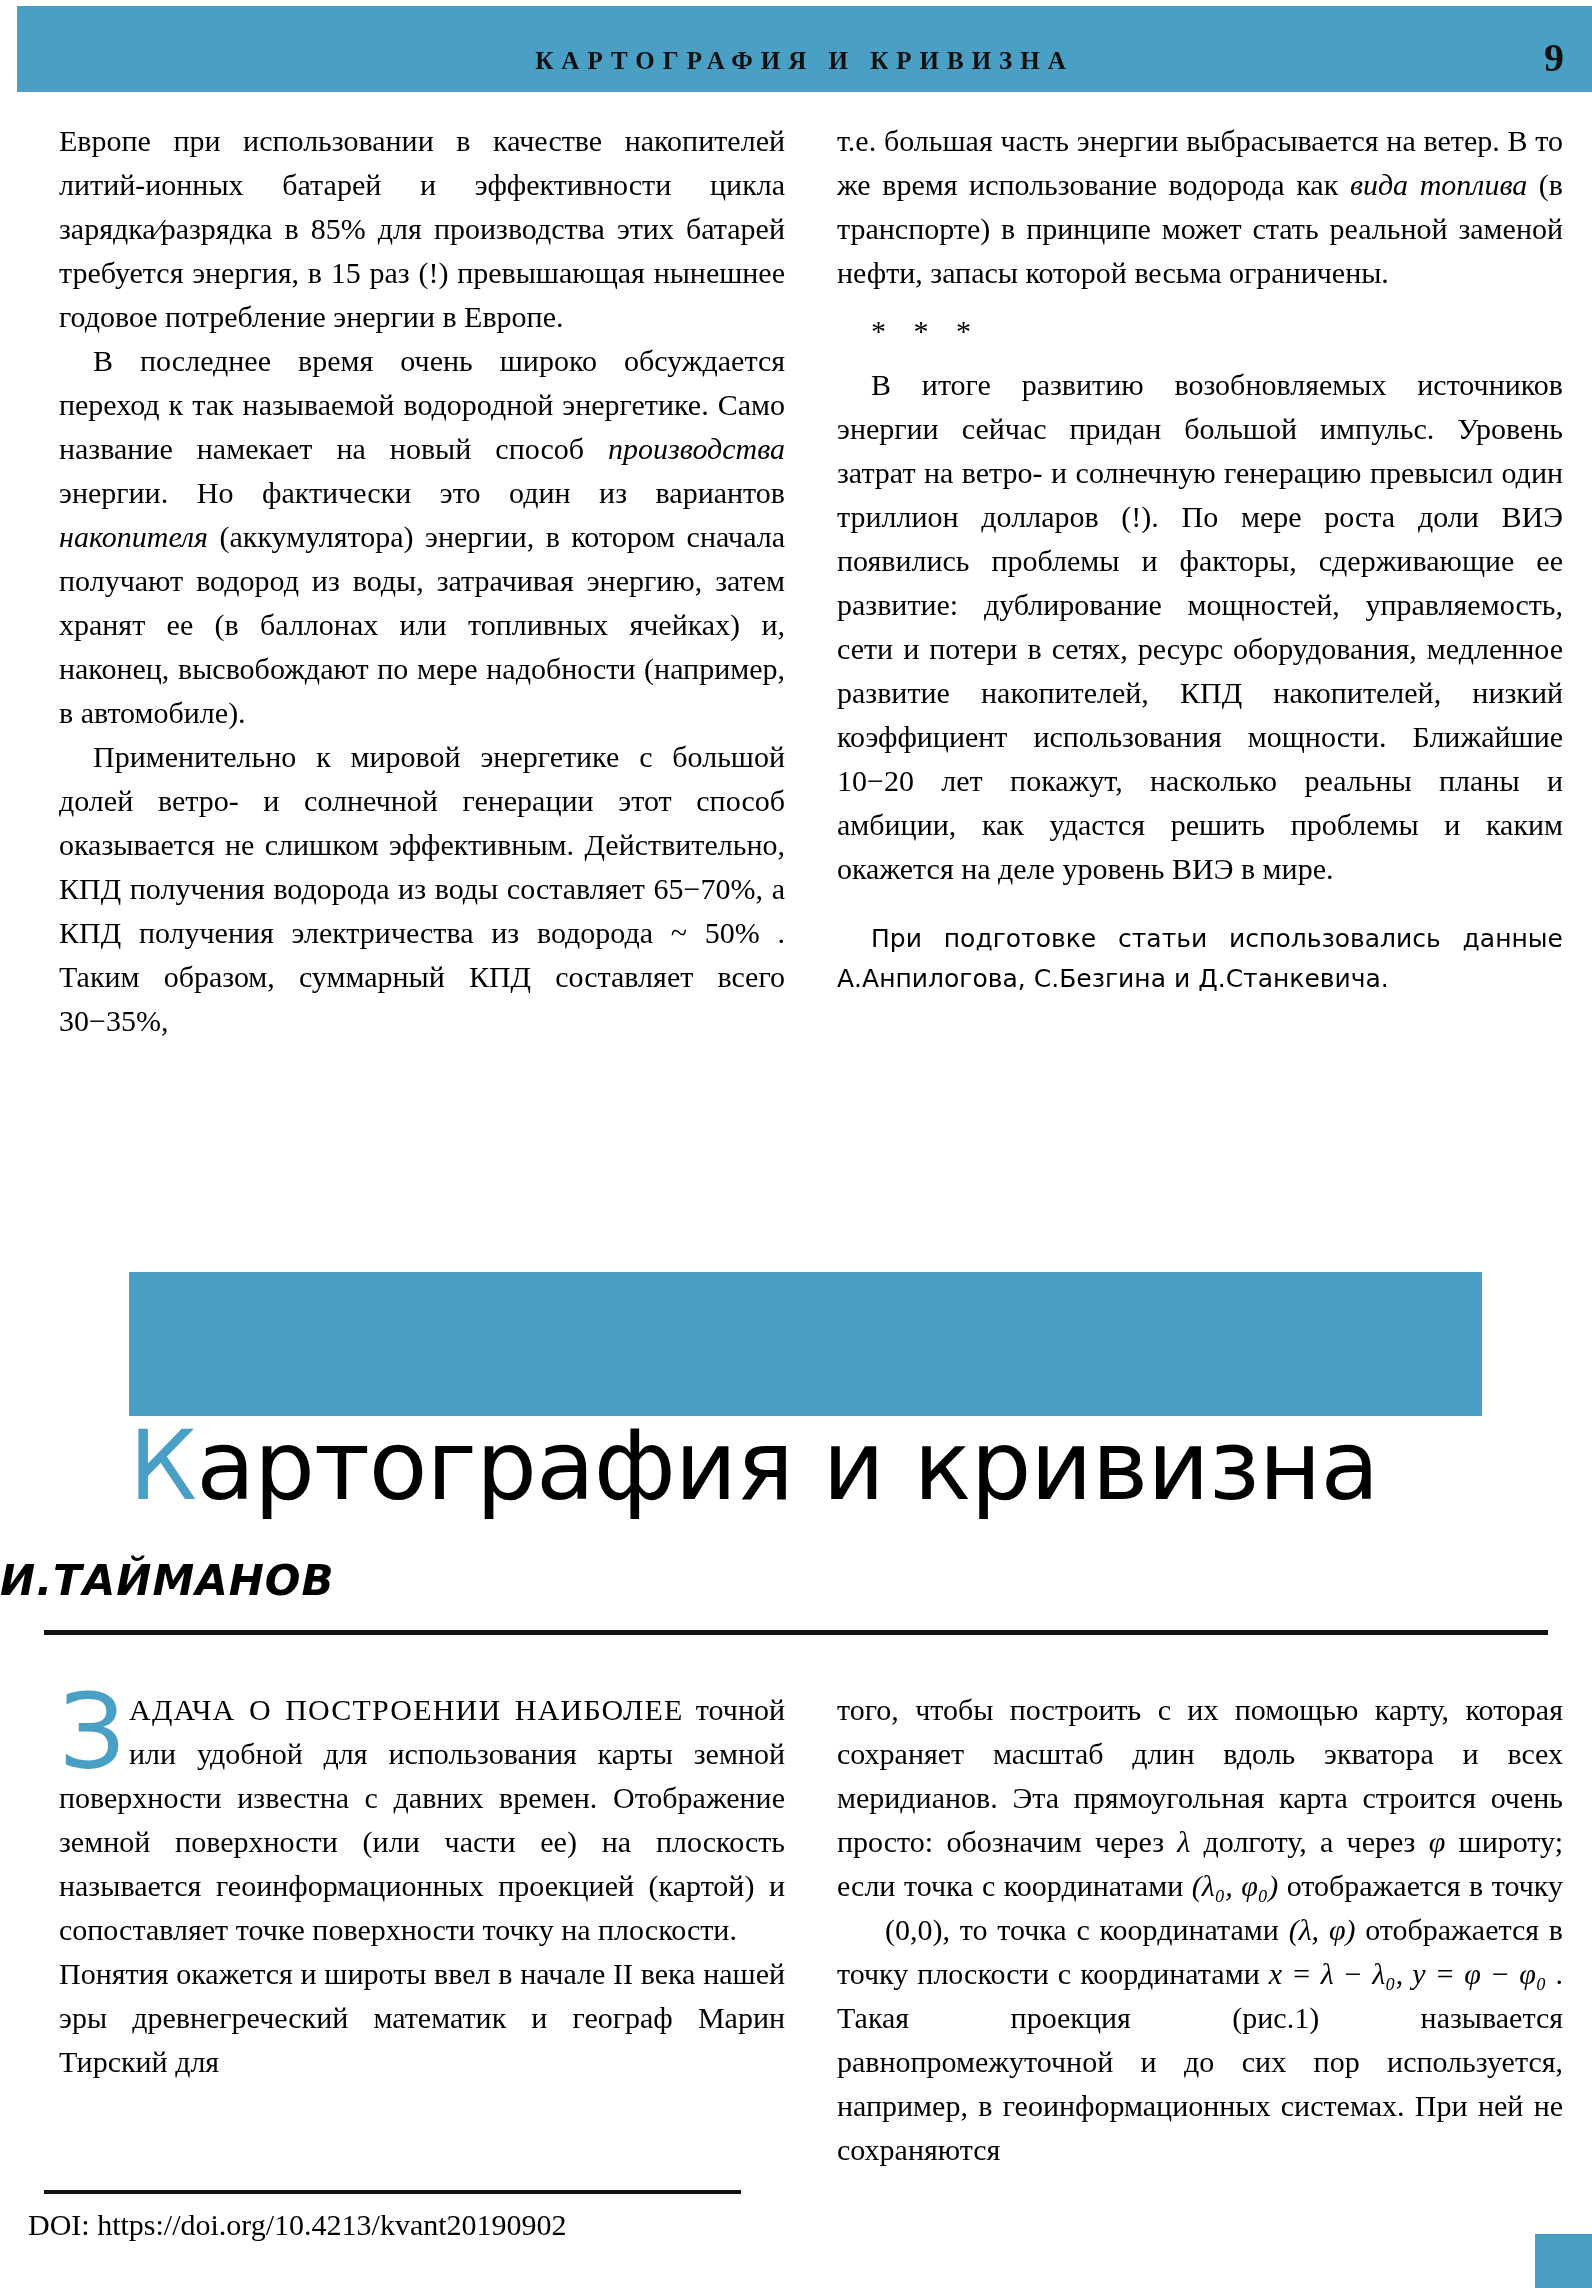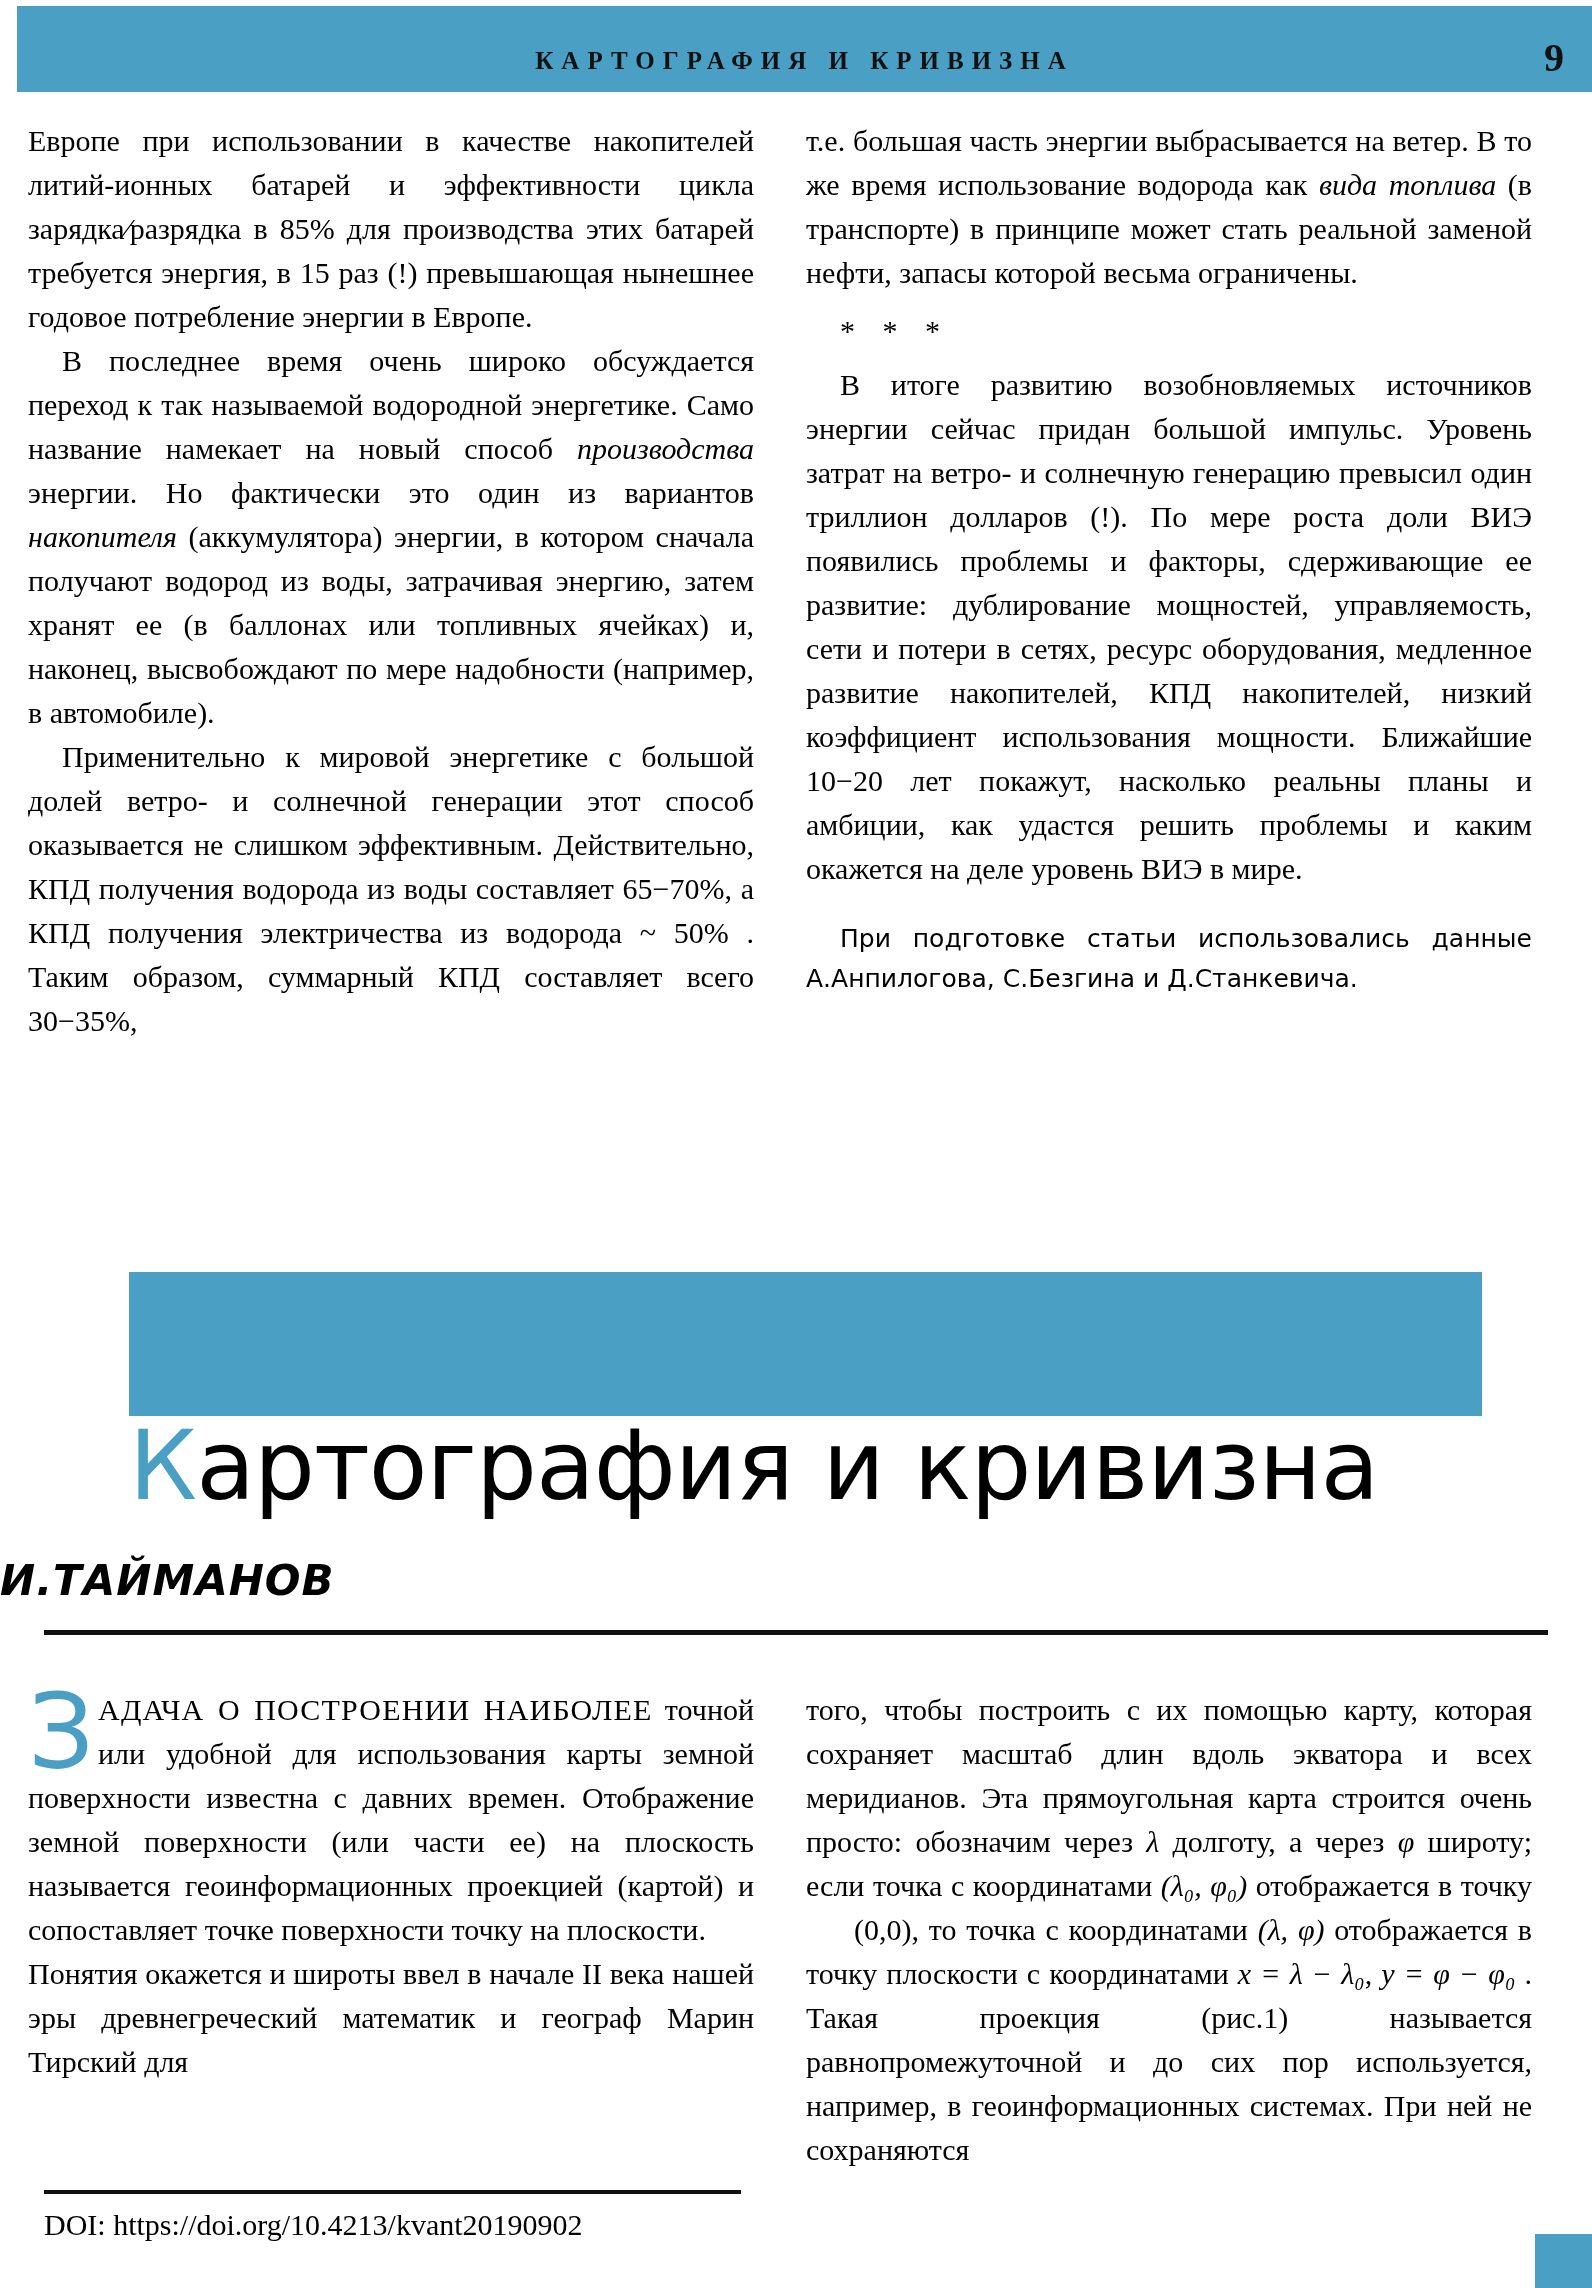--- a/index.html
+++ b/index.html
@@ -45,21 +45,21 @@
     font-family: "Liberation Serif", "DejaVu Serif", serif;
     font-size: 40px;
     font-weight: bold;
     line-height: 1;
     color: #111111;
   }
 
   
   .cols {
     position: absolute;
-    left: 28px;
+    left: 59px;
     width: 1504px;
     display: flex;
     gap: 52px;
   }
   .col {
     width: 726px;
   }
 
   #top-columns { top: 119px; }
 
@@ -173,21 +173,21 @@
   #doi-rule {
     position: absolute;
     left: 44px;
     top: 2190px;
     width: 697px;
     height: 4px;
     background: #111111;
   }
   #doi-line {
     position: absolute;
-    left: 44px;
+    left: 28px;
     top: 2205px;
     font-size: 30px;
     line-height: 40px;
     white-space: nowrap;
   }
   #corner-square {
     position: absolute;
     right: 0;
     bottom: 0;
     width: 57px;

